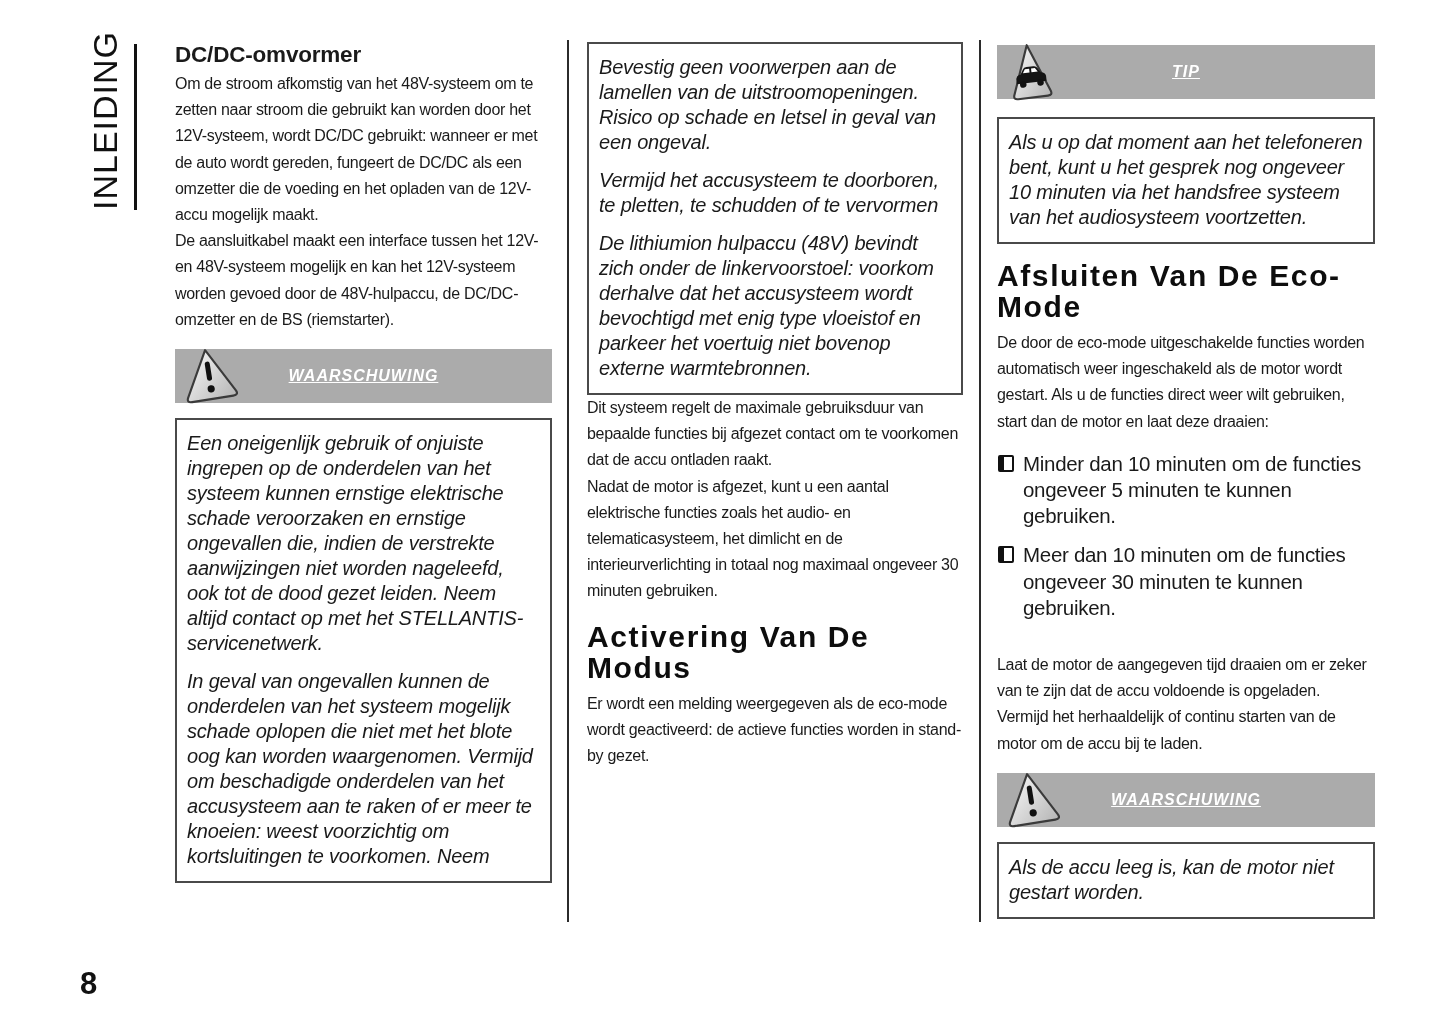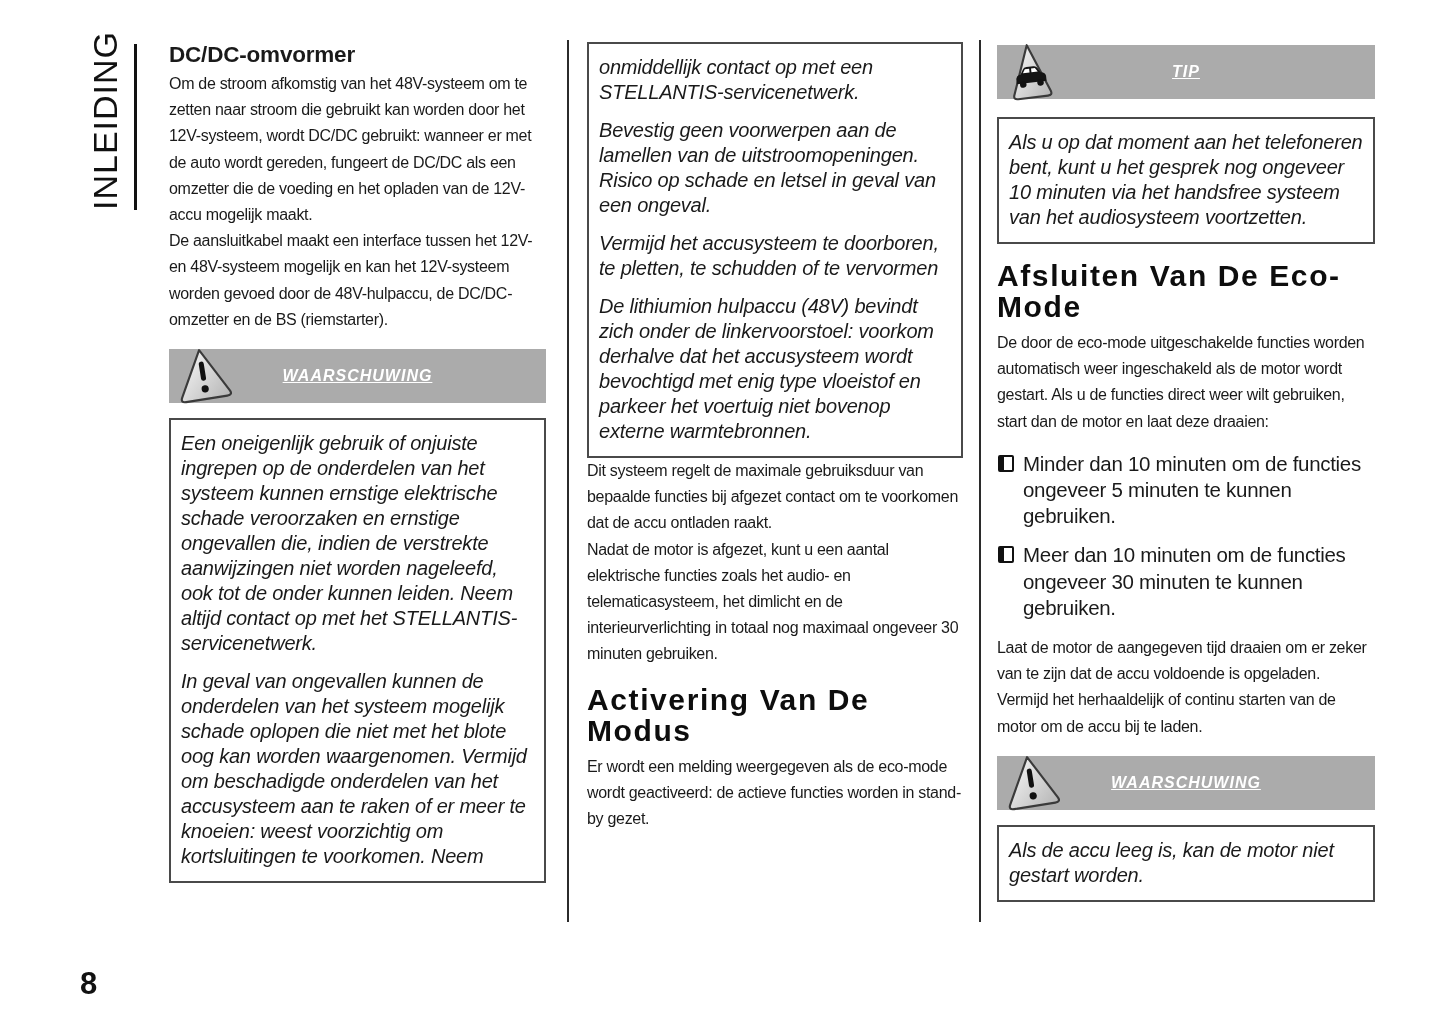--- a/index.html
+++ b/index.html
@@ -24,21 +24,21 @@
     height:168px;
   }
   .vtitle-rule { position:absolute; left:134px; top:44px; width:2.5px; height:166px; background:#111; }
 
   
   .divider { position:absolute; top:40px; height:882px; width:2px; background:#2b2b2b; }
   #divider-1 { left:567px; }
   #divider-2 { left:979px; }
 
   .col { position:absolute; top:42px; }
-  #col1 { left:169px; width:377px; }
+  #col1 { left:175px; width:377px; }
   #col2 { left:587px; width:376px; }
   #col3 { left:997px; width:378px; }
 
   .subhead { font-size:22.5px; font-weight:bold; margin-bottom:3px; letter-spacing:-0.2px; }
   .display-head {
     font-size:30px; font-weight:bold; letter-spacing:1.6px;
     line-height:31px; white-space:pre-line; margin:14px 0 8px;
     color:#0d0d0d;
   }
   .body-text { font-size:16px; line-height:26.2px; letter-spacing:-0.3px; }
@@ -70,21 +70,21 @@
     flex:0 0 auto; width:16px; height:17px;
     border:2.5px solid #111; border-left-width:6.5px;
     border-radius:2px; margin:4px 9px 0 1px;
   }
   .bullet-text { font-size:20.5px; line-height:26.2px; letter-spacing:-0.3px; }
 
   #col2 .box { margin-top:0; }
   #col3 .band-tip { margin-top:3px; margin-bottom:18px; }
   #col3 .section-head { margin-top:16px; }
   .mt16 { margin-top:16px; }
-  .mt14 { margin-top:14px; }
+  .mt14 { margin-top:31px; }
 
   .pagenum { position:absolute; left:80px; top:966px; font-size:31px; font-weight:bold; color:#111; }
 </style>
 </head>
 <body>
 
 <div class="vtitle-wrap">
   <div class="vtitle">INLEIDING</div>
 </div>
 <div class="vtitle-rule"></div>
@@ -110,28 +110,27 @@
           <path d="M30 5 L55 51 Q57.5 56 51.5 56 L8.5 56 Q2.5 56 5 51 Z" fill="url(#wg1)" stroke="#3a3a3a" stroke-width="2.2" stroke-linejoin="round"></path>
           <rect x="27.4" y="17" width="5.2" height="20" rx="2.6" fill="#111"></rect>
           <circle cx="30" cy="45.5" r="3.7" fill="#111"></circle>
         </g>
       </svg>
     </span>
     <span class="band-title">WAARSCHUWING</span>
   </div>
 
   <div class="box">
-    <p>Een oneigenlijk gebruik of onjuiste ingrepen op de onderdelen van het systeem kunnen ernstige elektrische schade veroorzaken en ernstige ongevallen die, indien de verstrekte aanwijzingen niet worden nageleefd, ook tot de onder kunnen leiden. Neem altijd contact op met het STELLANTIS-servicenetwerk.</p>
+    <p>Een oneigenlijk gebruik of onjuiste ingrepen op de onderdelen van het systeem kunnen ernstige elektrische schade veroorzaken en ernstige ongevallen die, indien de verstrekte aanwijzingen niet worden nageleefd, ook tot de dood gezet leiden. Neem altijd contact op met het STELLANTIS-servicenetwerk.</p>
     <p>In geval van ongevallen kunnen de onderdelen van het systeem mogelijk schade oplopen die niet met het blote oog kan worden waargenomen. Vermijd om beschadigde onderdelen van het accusysteem aan te raken of er meer te knoeien: weest voorzichtig om kortsluitingen te voorkomen. Neem</p>
   </div>
 </div>
 
 <div class="col" id="col2">
   <div class="box">
-    <p>onmiddellijk contact op met een STELLANTIS-servicenetwerk.</p>
     <p>Bevestig geen voorwerpen aan de lamellen van de uitstroomopeningen. Risico op schade en letsel in geval van een ongeval.</p>
     <p>Vermijd het accusysteem te doorboren, te pletten, te schudden of te vervormen</p>
     <p>De lithiumion hulpaccu (48V) bevindt zich onder de linkervoorstoel: voorkom derhalve dat het accusysteem wordt bevochtigd met enig type vloeistof en parkeer het voertuig niet bovenop externe warmtebronnen.</p>
   </div>
 
   <div class="body-text">Dit systeem regelt de maximale gebruiksduur van bepaalde functies bij afgezet contact om te voorkomen dat de accu ontladen raakt.</div>
   <div class="body-text">Nadat de motor is afgezet, kunt u een aantal elektrische functies zoals het audio- en telematicasysteem, het dimlicht en de interieurverlichting in totaal nog maximaal ongeveer 30 minuten gebruiken.</div>
 
   <div class="display-head mt16">Activering Van De Modus</div>
   <div class="body-text">Er wordt een melding weergegeven als de eco-mode wordt geactiveerd: de actieve functies worden in stand-by gezet.</div>

